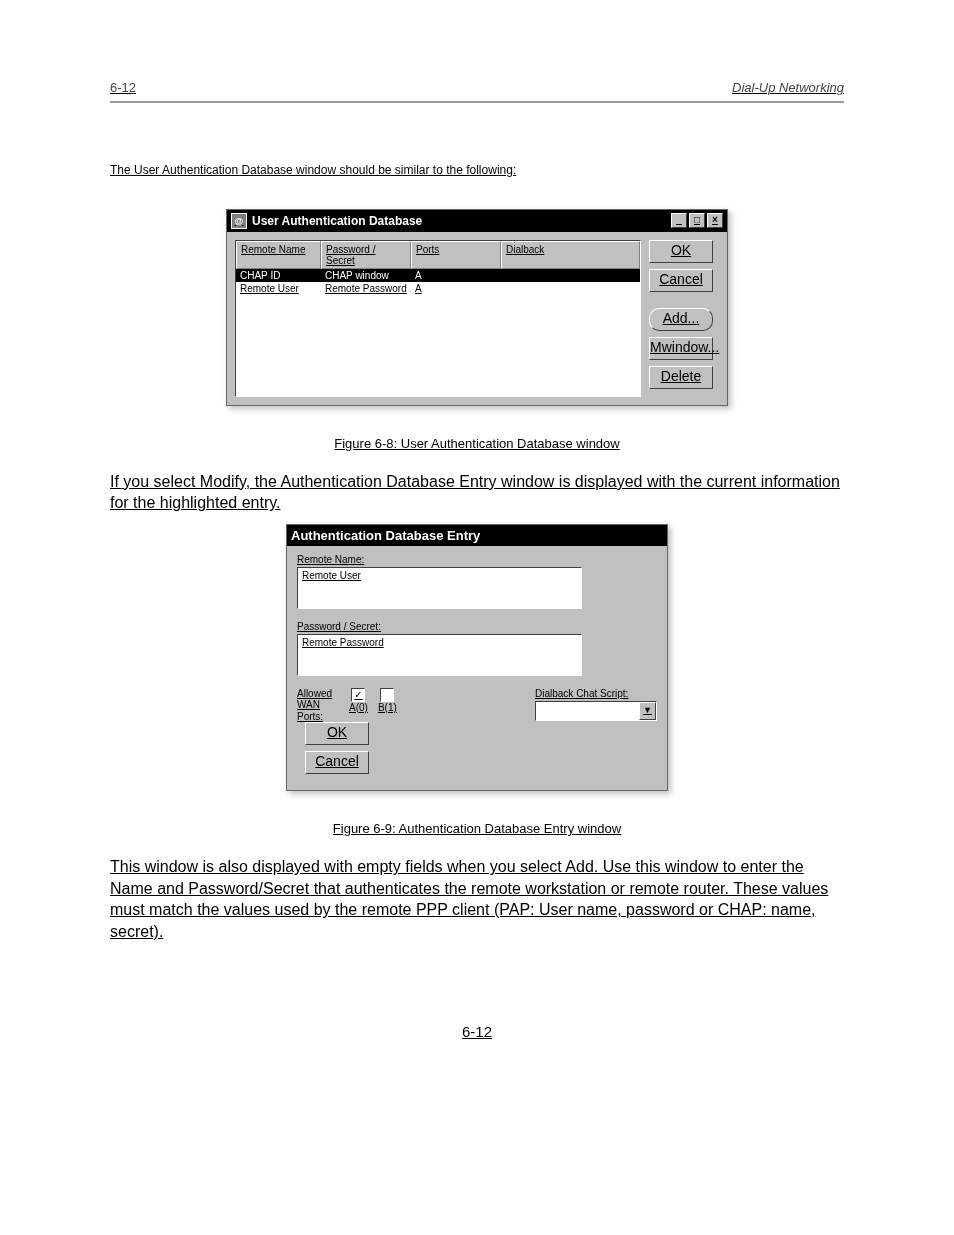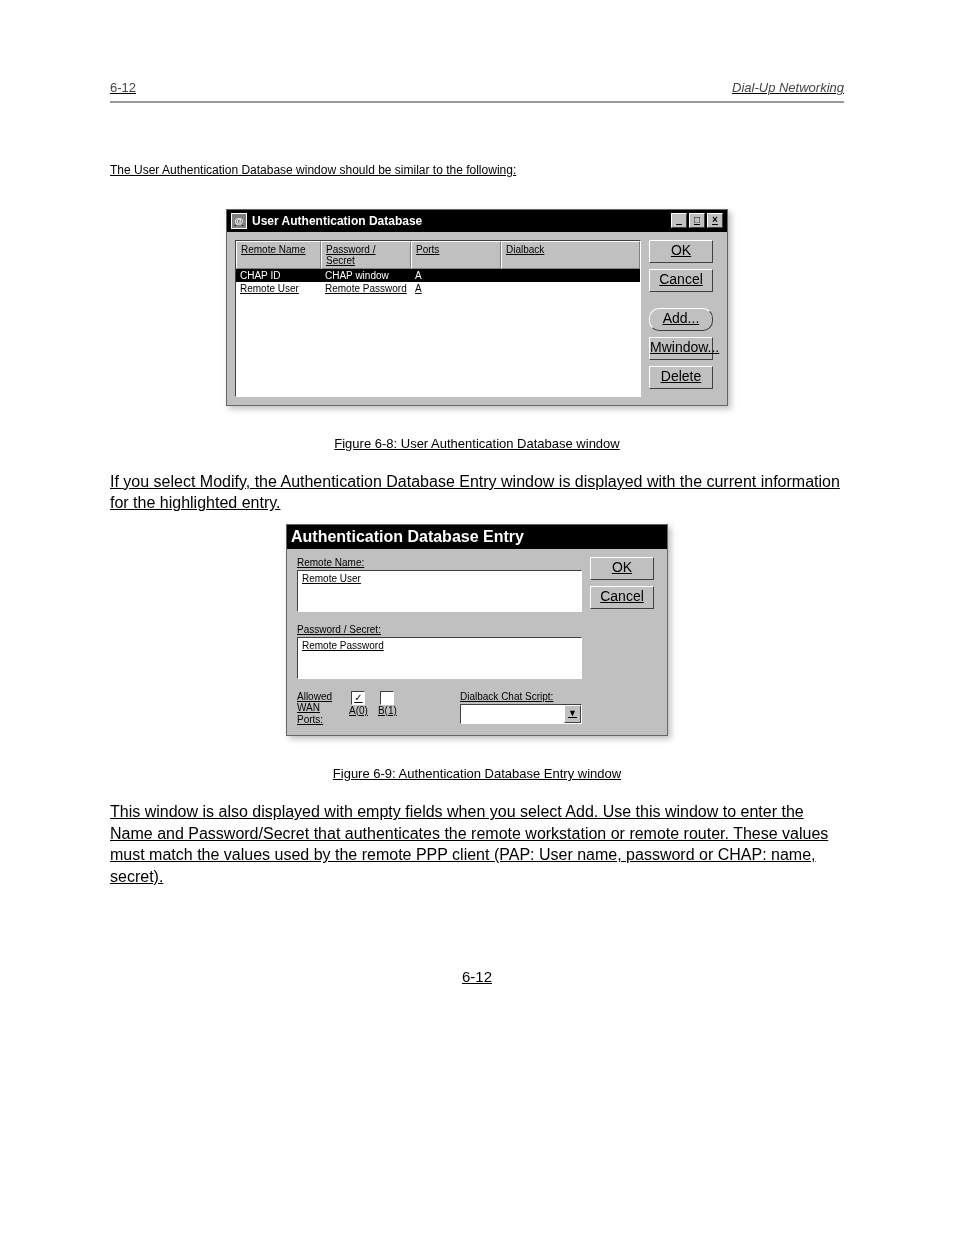--- a/index.html
+++ b/index.html
@@ -48,21 +48,21 @@
   .titlebar .left { display: flex; align-items: center; }
   .titlebar .icon {
     width: 14px; height: 14px;
     background: #808080;
     border: 1px solid #fff;
     margin-right: 5px;
     font-size: 9px;
     display: inline-flex; align-items:center; justify-content:center;
     color:#fff;
   }
-  .title-text-small { font-size: 16px; font-weight: bold; }
+  .title-text-small { font-size: 13px; font-weight: bold; }
   .winbtns { display: flex; }
   .winbtn {
     width: 14px; height: 13px;
     background: #c0c0c0;
     border: 1px solid #fff;
     border-right-color: #404040;
     border-bottom-color: #404040;
     margin-left: 2px;
     font-size: 10px;
     line-height: 12px;
@@ -131,20 +131,21 @@
     margin-bottom: 6px;
     color: #000;
     cursor: pointer;
   }
   .btn-extra-gap { margin-top: 10px; border-radius: 10px; }
 
   
   .win2-body {
     padding: 8px 10px 10px 10px;
     display: flex;
+    flex-direction: column;
   }
   .formcol { flex: 1; }
   .btncol2 {
     width: 68px;
     padding-left: 8px;
     display: flex;
     flex-direction: column;
   }
   .lbl { font-size: 10px; margin-bottom: 2px; display:block; }
   .txtarea {

